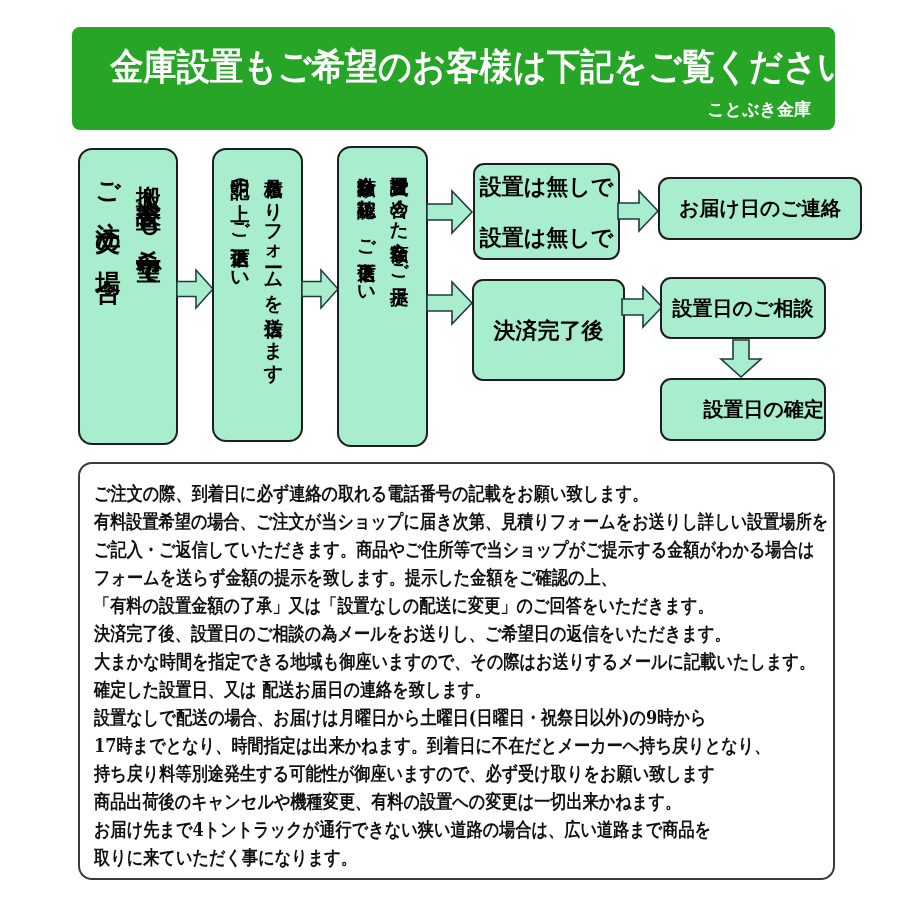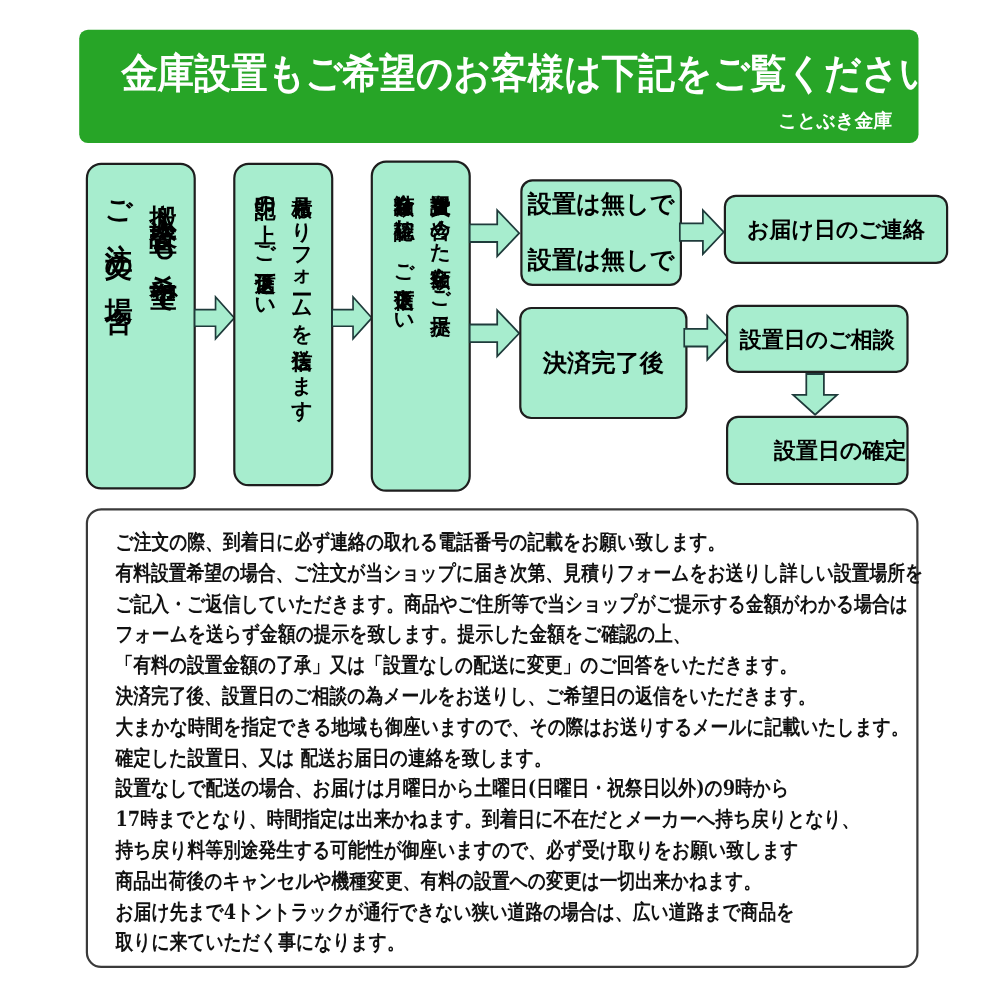--- a/index.html
+++ b/index.html
@@ -58,21 +58,21 @@
   #arr-2{left:301px;top:266px;}
   #arr-br-top{left:426px;top:188px;}
   #arr-br-bot{left:426px;top:279px;}
   #arr-deliver{left:617px;top:188px;}
   #arr-consult{left:621px;top:284px;}
   #arr-down{left:718px;top:339px;}
 
   
   .notes{position:absolute;left:78px;top:462px;width:757px;height:418px;
     background:#fff;border:2px solid var(--notes-border);border-radius:14px;
-    padding:15px 8px 0 25px;}
+    padding:15px 8px 0 14px;}
   .note-line{font-size:19px;font-weight:bold;line-height:28px;white-space:nowrap;
     transform:scaleX(0.85);transform-origin:0 50%;color:#111;}
 </style>
 </head>
 <body>
 
 <div class="page">
 
   <div class="header">
     <div class="header-title">金庫設置もご希望のお客様は下記をご覧ください</div>

